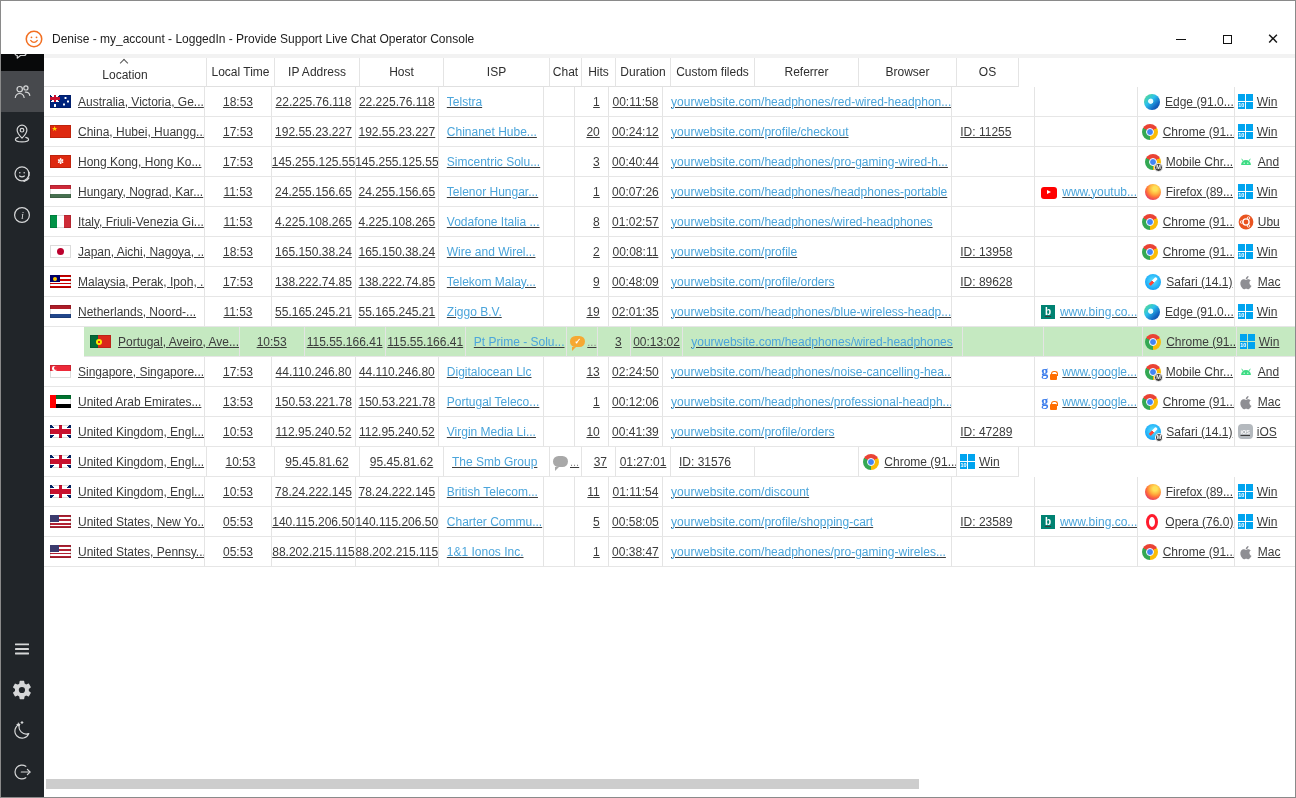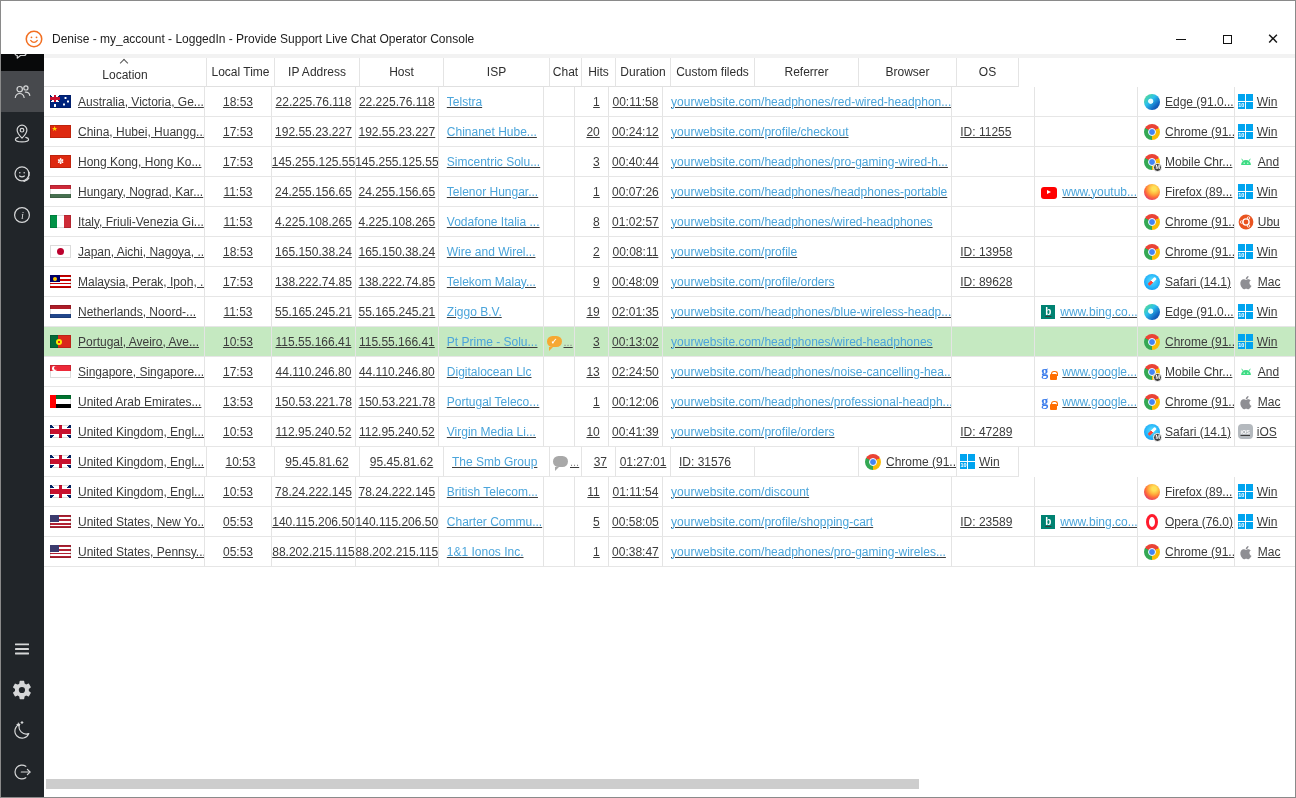--- a/index.html
+++ b/index.html
@@ -38,32 +38,32 @@
 
   
   .content { position:absolute; left:44px; top:58px; right:0; bottom:0; background:#fff; overflow:hidden; }
   .thead { display:flex; height:29px; background:#fff; }
   .hc { position:relative; display:flex; align-items:center; justify-content:center; font-size:12px; color:#2e2e2e; border-right:1px solid #e4e4e4; border-bottom:1px solid #e0e0e0; white-space:nowrap; overflow:hidden; }
   .sort-caret { position:absolute; top:2px; left:50%; width:7px; height:7px; margin-left:-4px; }
   .sort-caret i { display:block; width:6px; height:6px; border-top:1.4px solid #555; border-right:1.4px solid #555; transform:rotate(-45deg); }
   .hc.sorted { align-items:flex-end; padding-bottom:4px; }
 
   .row { display:flex; height:30px; background:#fff;text-decoration:underline; }
-  .row.sel { background:var(--sel,#c5e9c1); }
+  .row.sel { background:var(--sel,#c5e9c1);margin-left:40px; }
   .cell { display:flex; align-items:center; font-size:12px; border-right:1px solid #e4e4e4; border-bottom:1px solid #e6e6e6; white-space:nowrap; overflow:hidden; color:#3c3c3c; }
   .cell.left { justify-content:flex-start; padding-left:8px; }
   .cell.center { justify-content:center; }
   .cell.right { justify-content:flex-end; padding-right:8px; }
   .link { color:var(--link,#4ba5db); }
   .c0{width:163px}.c1{width:68px}.c2{width:85px}.c3{width:84px}.c4{width:106px}
   .c5{width:32px}.c6{width:34px}.c7{width:55px}.c8{width:293px}.c9{width:84px}
   .c10{width:104px}.c11{width:98px}.c12{width:62px}
   .cell.c0 { padding-left:6px; gap:7px; }
   .cell.c5 { padding-left:3px; gap:2px; }
-  .cell.c10, .cell.c11 { gap:5px; padding-left:6px; }
+  .cell.c10, .cell.c11 { gap:5px; padding-left:6px;justify-content:center; }
   .cell.c12 { gap:4px; padding-left:3px; }
   .more-dots { color:#8a8a8a; font-size:11px; }
 
   
   .hscroll-track { position:absolute; left:0; right:0; bottom:8px; height:12px; background:#fff; }
   .hscroll-thumb { position:absolute; left:2px; bottom:1px; width:873px; height:10px; background:#cdcdcd; }
 
   
   .flag { width:21px; height:13px; display:inline-block; position:relative; overflow:hidden; flex:none; outline:1px solid rgba(0,0,0,.14); outline-offset:-1px; }
   .fl-gb, .fl-au::before { background-image:

